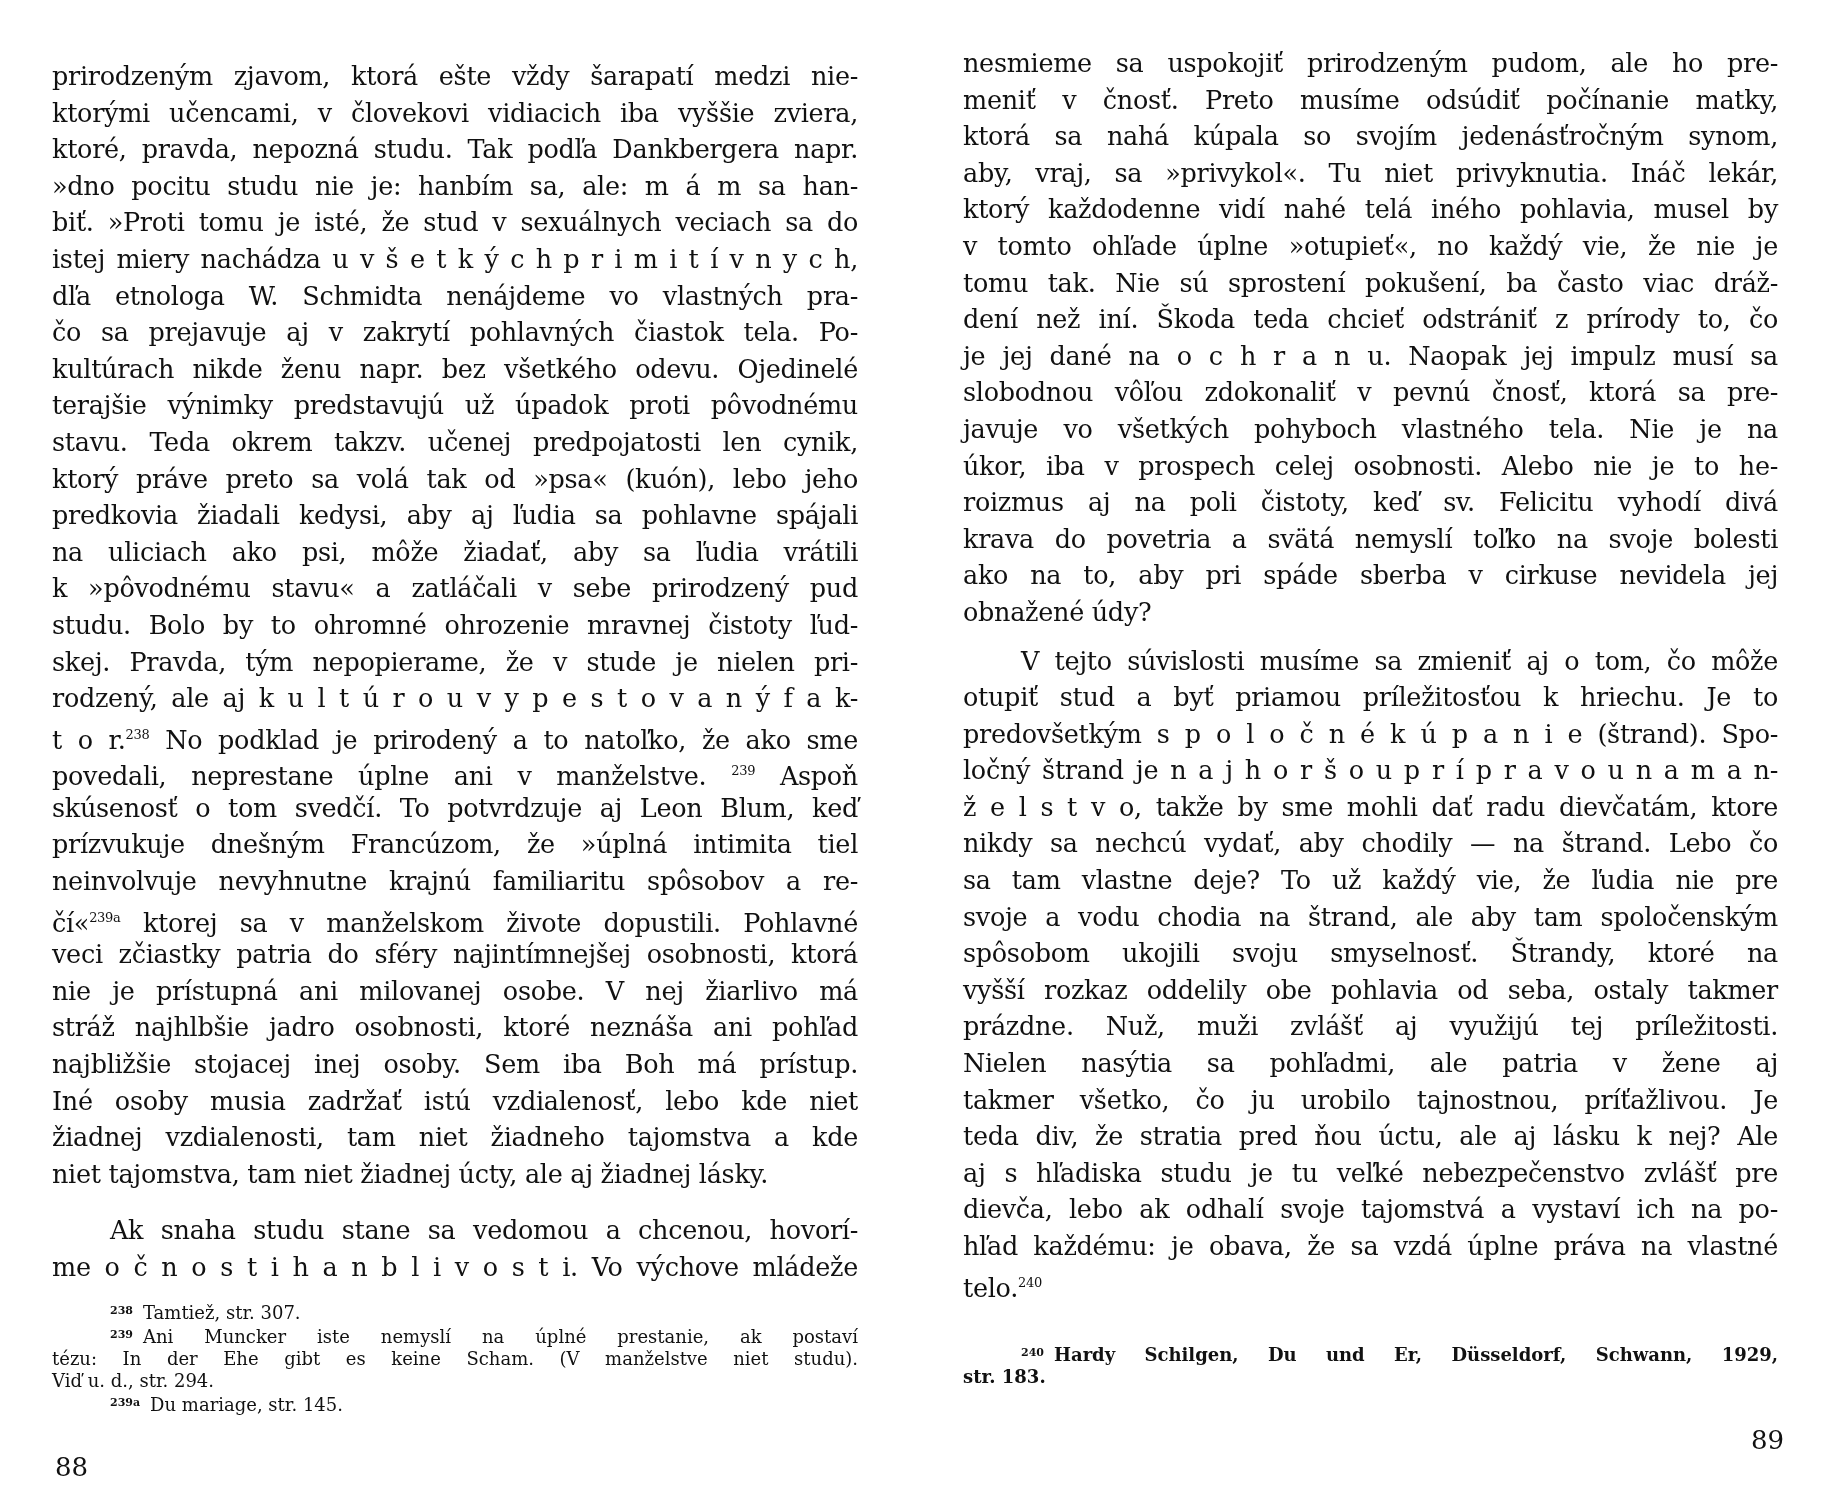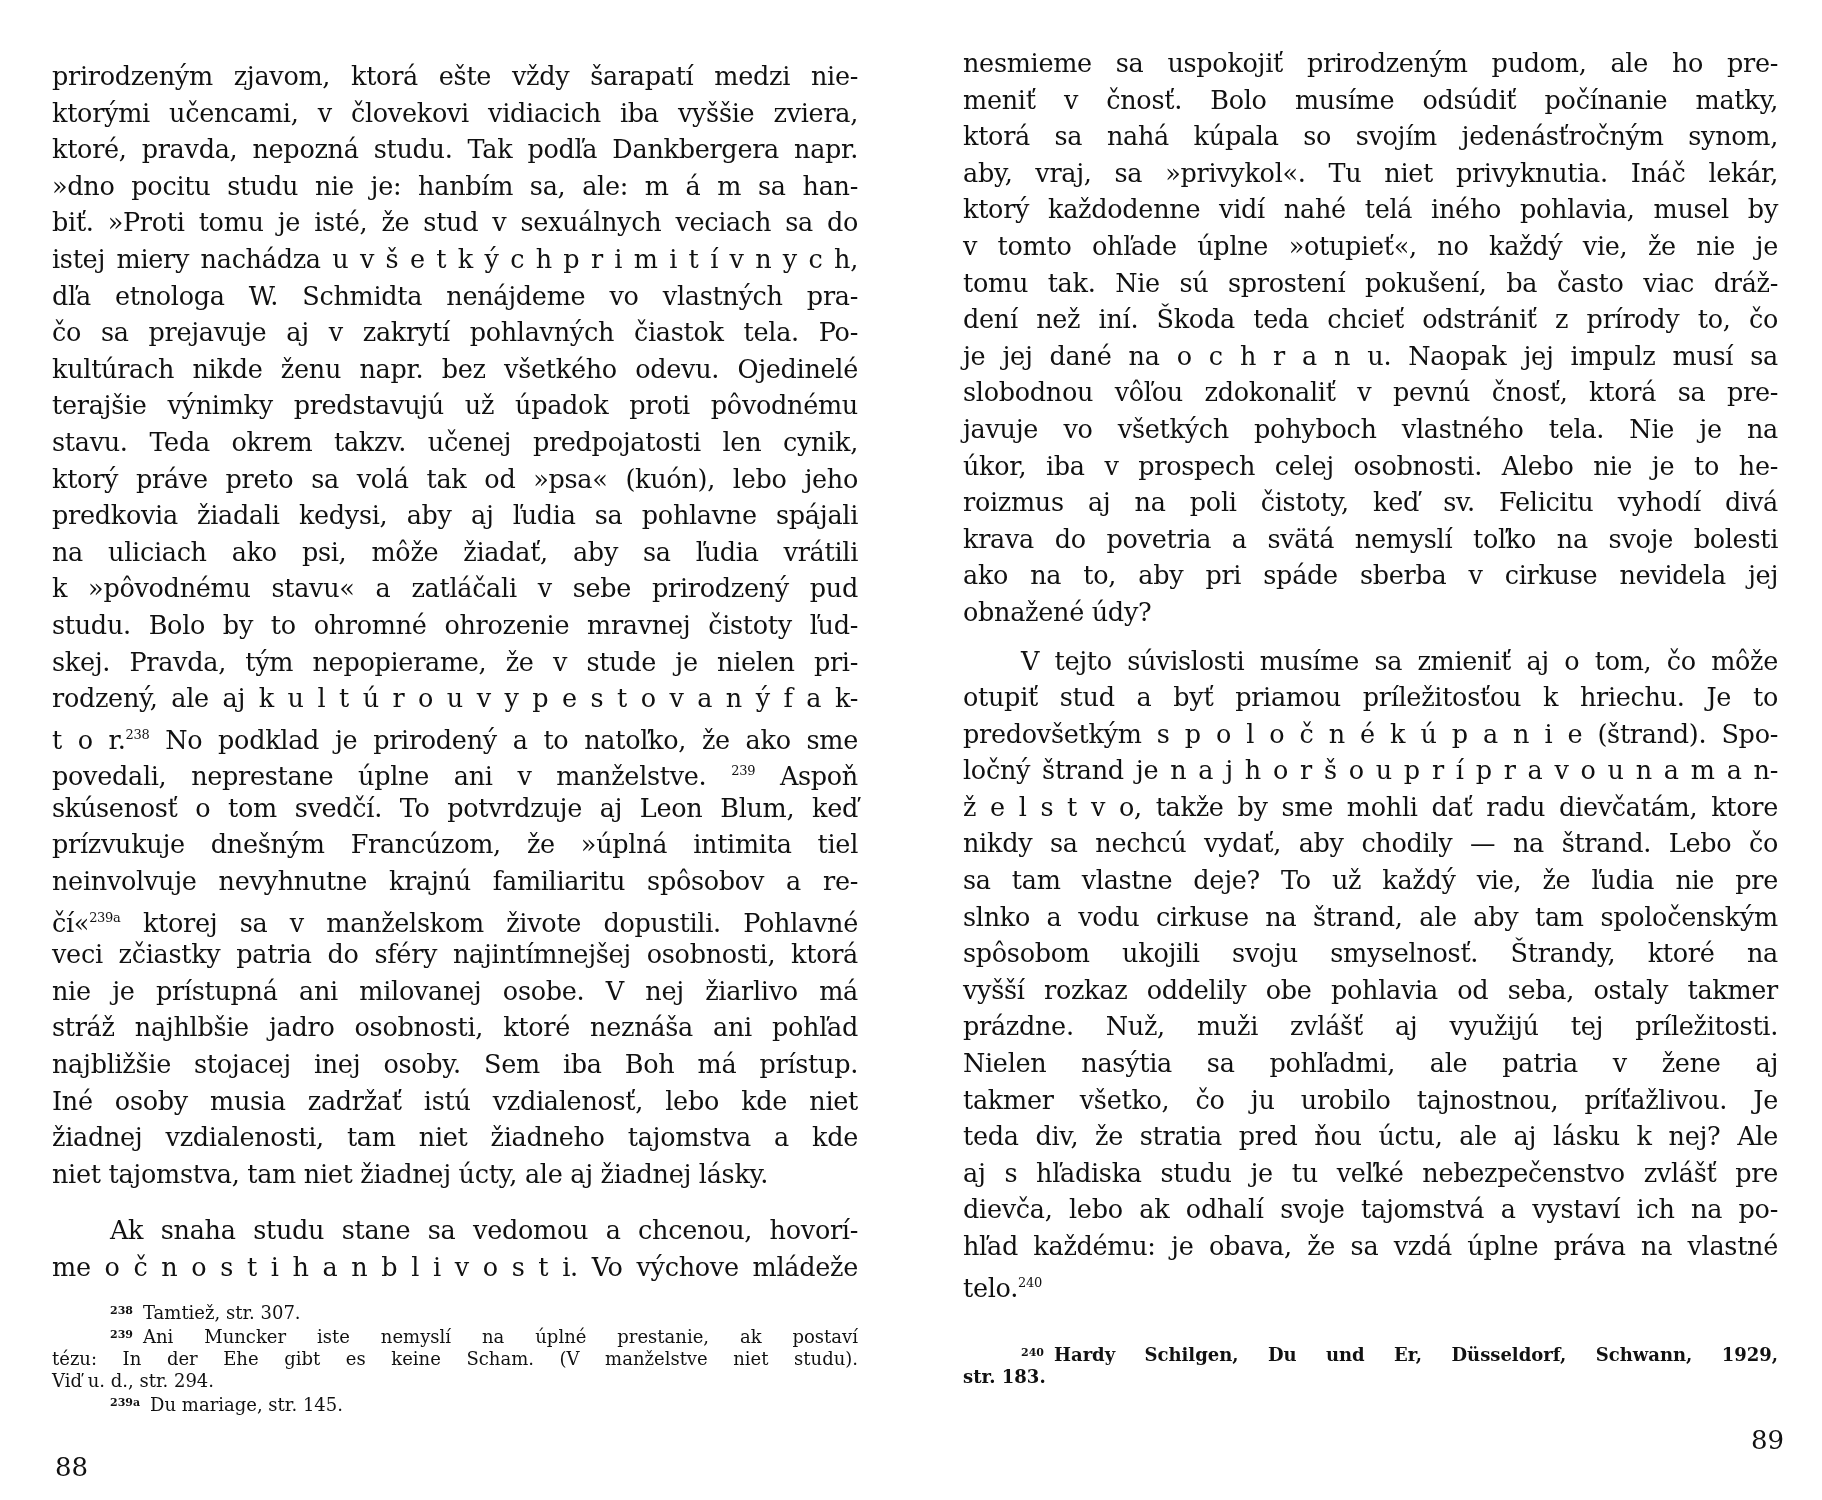--- a/index.html
+++ b/index.html
@@ -86,21 +86,21 @@
     <span class="fn last">Viď u. d., str. 294.</span>
     <span class="fn indent last"><span class="fn-mark">239a</span><span>Du mariage, str. 145.</span></span>
   </div>
 
   <div class="page-num pn-left">88</div>
 </div>
 
 <div class="page page-right">
   <div class="col col-right">
     <span class="line">nesmieme sa uspokojiť prirodzeným pudom, ale ho pre-</span>
-    <span class="line">meniť v čnosť. Bolo musíme odsúdiť počínanie matky,</span>
+    <span class="line">meniť v čnosť. Preto musíme odsúdiť počínanie matky,</span>
     <span class="line">ktorá sa nahá kúpala so svojím jedenásťročným synom,</span>
     <span class="line">aby, vraj, sa »privykol«. Tu niet privyknutia. Ináč lekár,</span>
     <span class="line">ktorý každodenne vidí nahé telá iného pohlavia, musel by</span>
     <span class="line">v tomto ohľade úplne »otupieť«, no každý vie, že nie je</span>
     <span class="line">tomu tak. Nie sú sprostení pokušení, ba často viac dráž-</span>
     <span class="line">dení než iní. Škoda teda chcieť odstrániť z prírody to, čo</span>
     <span class="line">je jej dané na o c h r a n u. Naopak jej impulz musí sa</span>
     <span class="line">slobodnou vôľou zdokonaliť v pevnú čnosť, ktorá sa pre-</span>
     <span class="line">javuje vo všetkých pohyboch vlastného tela. Nie je na</span>
     <span class="line">úkor, iba v prospech celej osobnosti. Alebo nie je to he-</span>
@@ -108,21 +108,21 @@
     <span class="line">krava do povetria a svätá nemyslí toľko na svoje bolesti</span>
     <span class="line">ako na to, aby pri spáde sberba v cirkuse nevidela jej</span>
     <span class="line last">obnažené údy?</span>
     <span class="line indent para-gap">V tejto súvislosti musíme sa zmieniť aj o tom, čo môže</span>
     <span class="line">otupiť stud a byť priamou príležitosťou k hriechu. Je to</span>
     <span class="line">predovšetkým s p o l o č n é k ú p a n i e (štrand). Spo-</span>
     <span class="line">ločný štrand je n a j h o r š o u p r í p r a v o u n a m a n-</span>
     <span class="line">ž e l s t v o, takže by sme mohli dať radu dievčatám, ktore</span>
     <span class="line">nikdy sa nechcú vydať, aby chodily — na štrand. Lebo čo</span>
     <span class="line">sa tam vlastne deje? To už každý vie, že ľudia nie pre</span>
-    <span class="line">slnko a vodu cirkuse na štrand, ale aby tam spoločenským</span>
+    <span class="line">svoje a vodu chodia na štrand, ale aby tam spoločenským</span>
     <span class="line">spôsobom ukojili svoju smyselnosť. Štrandy, ktoré na</span>
     <span class="line">vyšší rozkaz oddelily obe pohlavia od seba, ostaly takmer</span>
     <span class="line">prázdne. Nuž, muži zvlášť aj využijú tej príležitosti.</span>
     <span class="line">Nielen nasýtia sa pohľadmi, ale patria v žene aj</span>
     <span class="line">takmer všetko, čo ju urobilo tajnostnou, príťažlivou. Je</span>
     <span class="line">teda div, že stratia pred ňou úctu, ale aj lásku k nej? Ale</span>
     <span class="line">aj s hľadiska studu je tu veľké nebezpečenstvo zvlášť pre</span>
     <span class="line">dievča, lebo ak odhalí svoje tajomstvá a vystaví ich na po-</span>
     <span class="line">hľad každému: je obava, že sa vzdá úplne práva na vlastné</span>
     <span class="line last">

